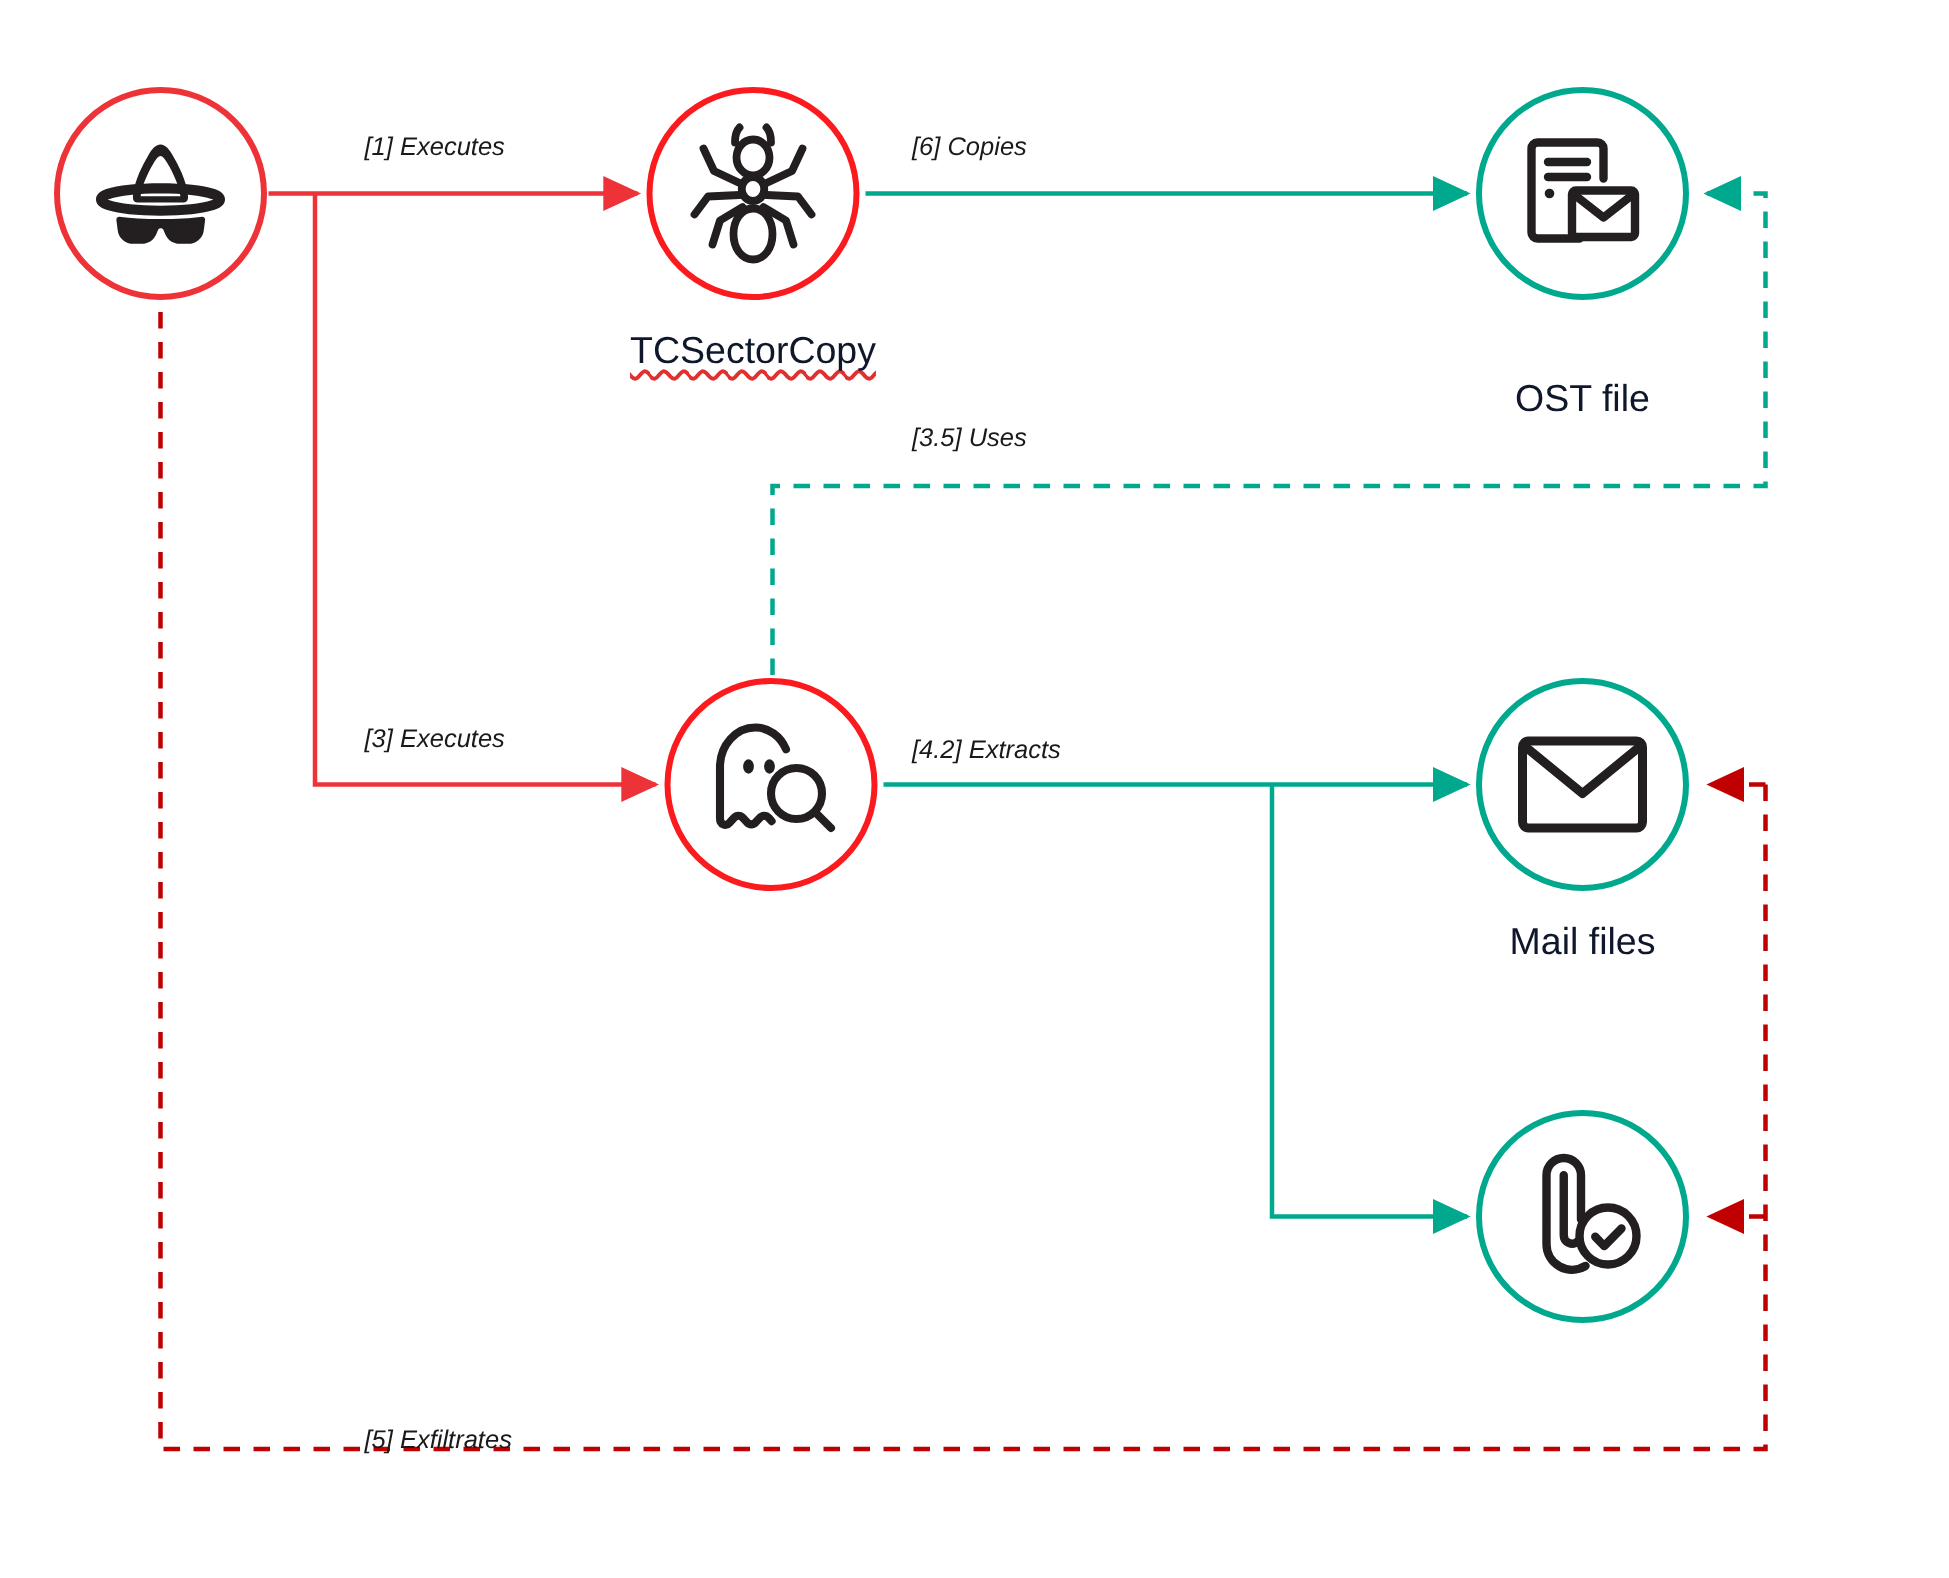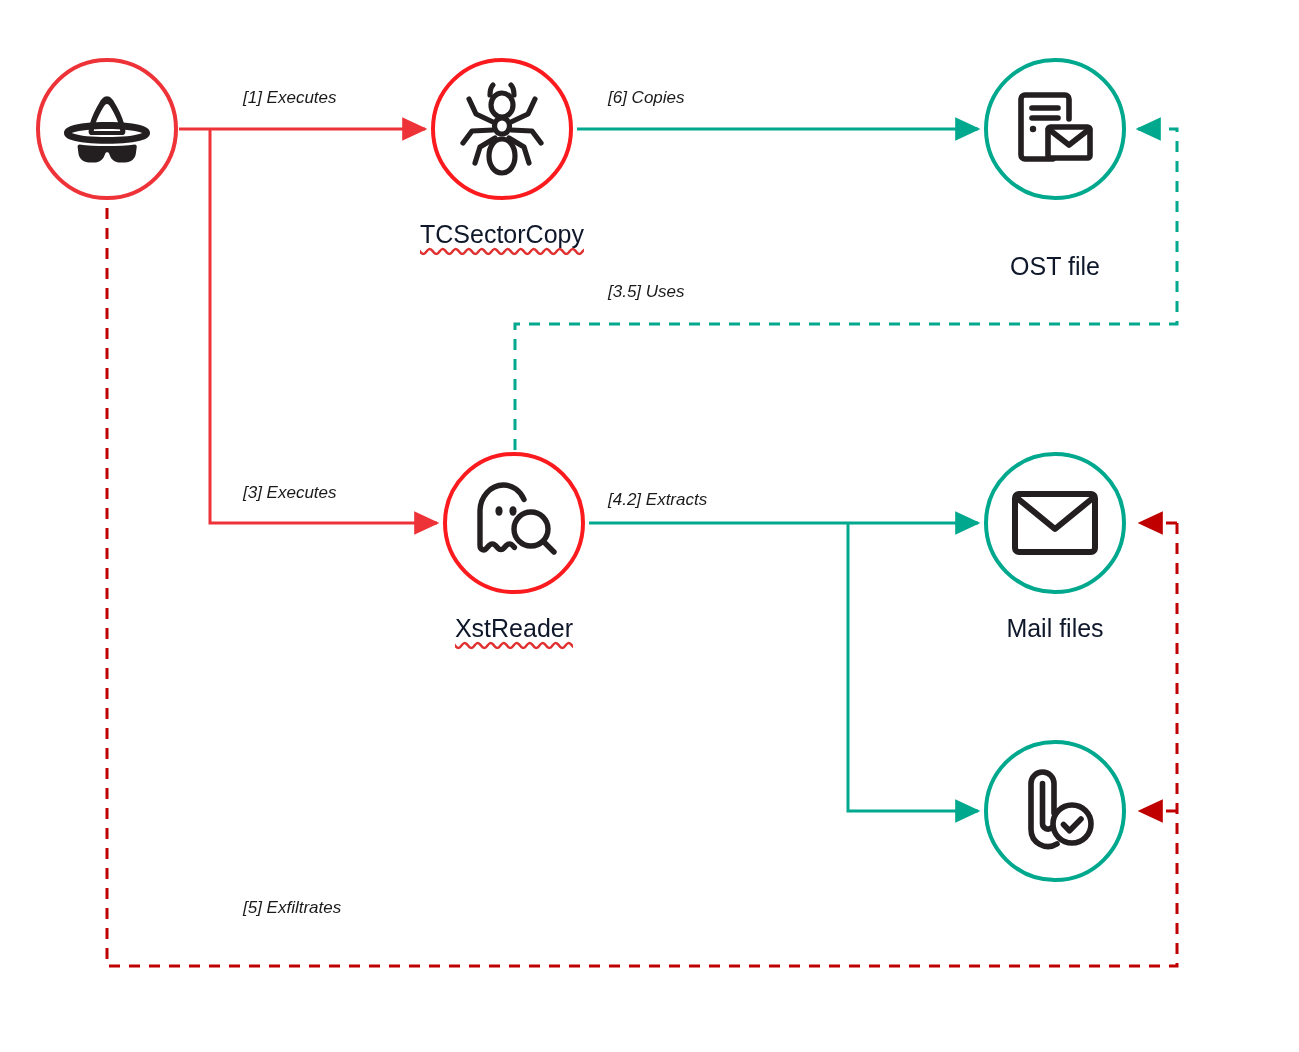--- a/index.html
+++ b/index.html
@@ -158,21 +158,20 @@
         <g fill="none" stroke="#231f20" stroke-width="5.4" stroke-linecap="round" stroke-linejoin="round">
           <path d="M55 20.5C51.2 11.6 43.4 6 34.5 6 21.5 6 11 17.8 11 32.4v34.2c0 4 3.8 5.6 6.2 3l3.2-3.4c1.6-1.8 4.2-1.8 5.8 0l2.8 3c1.6 1.8 4.2 1.8 5.8 0l2.8-3c1.6-1.8 4.2-1.8 5.8 0l2 2.2"></path>
           <circle cx="62" cy="50" r="17"></circle>
           <path d="M74.5 62.5L85 73"></path>
         </g>
         <ellipse cx="30" cy="32" rx="3.6" ry="4.8" fill="#231f20"></ellipse>
         <ellipse cx="44" cy="32" rx="3.6" ry="4.8" fill="#231f20"></ellipse>
       </svg>
     </span>
   </div>
-  <div class="node-label misspelled" style="left:364px; top:614px; width:300px;">XstReader</div>
 
   <div class="node artifact" style="left:984px; top:452px;">
     <span>
       <svg width="90" height="72" viewBox="0 0 90 72">
         <g fill="none" stroke="#231f20" stroke-width="6" stroke-linecap="round" stroke-linejoin="round">
           <rect x="5" y="7" width="80" height="58" rx="4"></rect>
           <path d="M6.5 10.5L45 42 83.5 10.5"></path>
         </g>
       </svg>
     </span>
@@ -195,15 +194,15 @@
   <div class="edge-label" style="left:243px; top:88px;">[1] Executes</div>
 
   <div class="edge-label" style="left:608px; top:88px;">[6] Copies</div>
 
   <div class="edge-label" style="left:243px; top:483px;">[3] Executes</div>
 
   <div class="edge-label" style="left:608px; top:282px;">[3.5] Uses</div>
 
   <div class="edge-label" style="left:608px; top:490px;">[4.2] Extracts</div>
 
-  <div class="edge-label" style="left:243px; top:898px;text-align:right;">[5] Exfiltrates</div>
+  <div class="edge-label" style="left:243px; top:950px;text-align:right;">[5] Exfiltrates</div>
 
 </div>
 
 </body></html>

